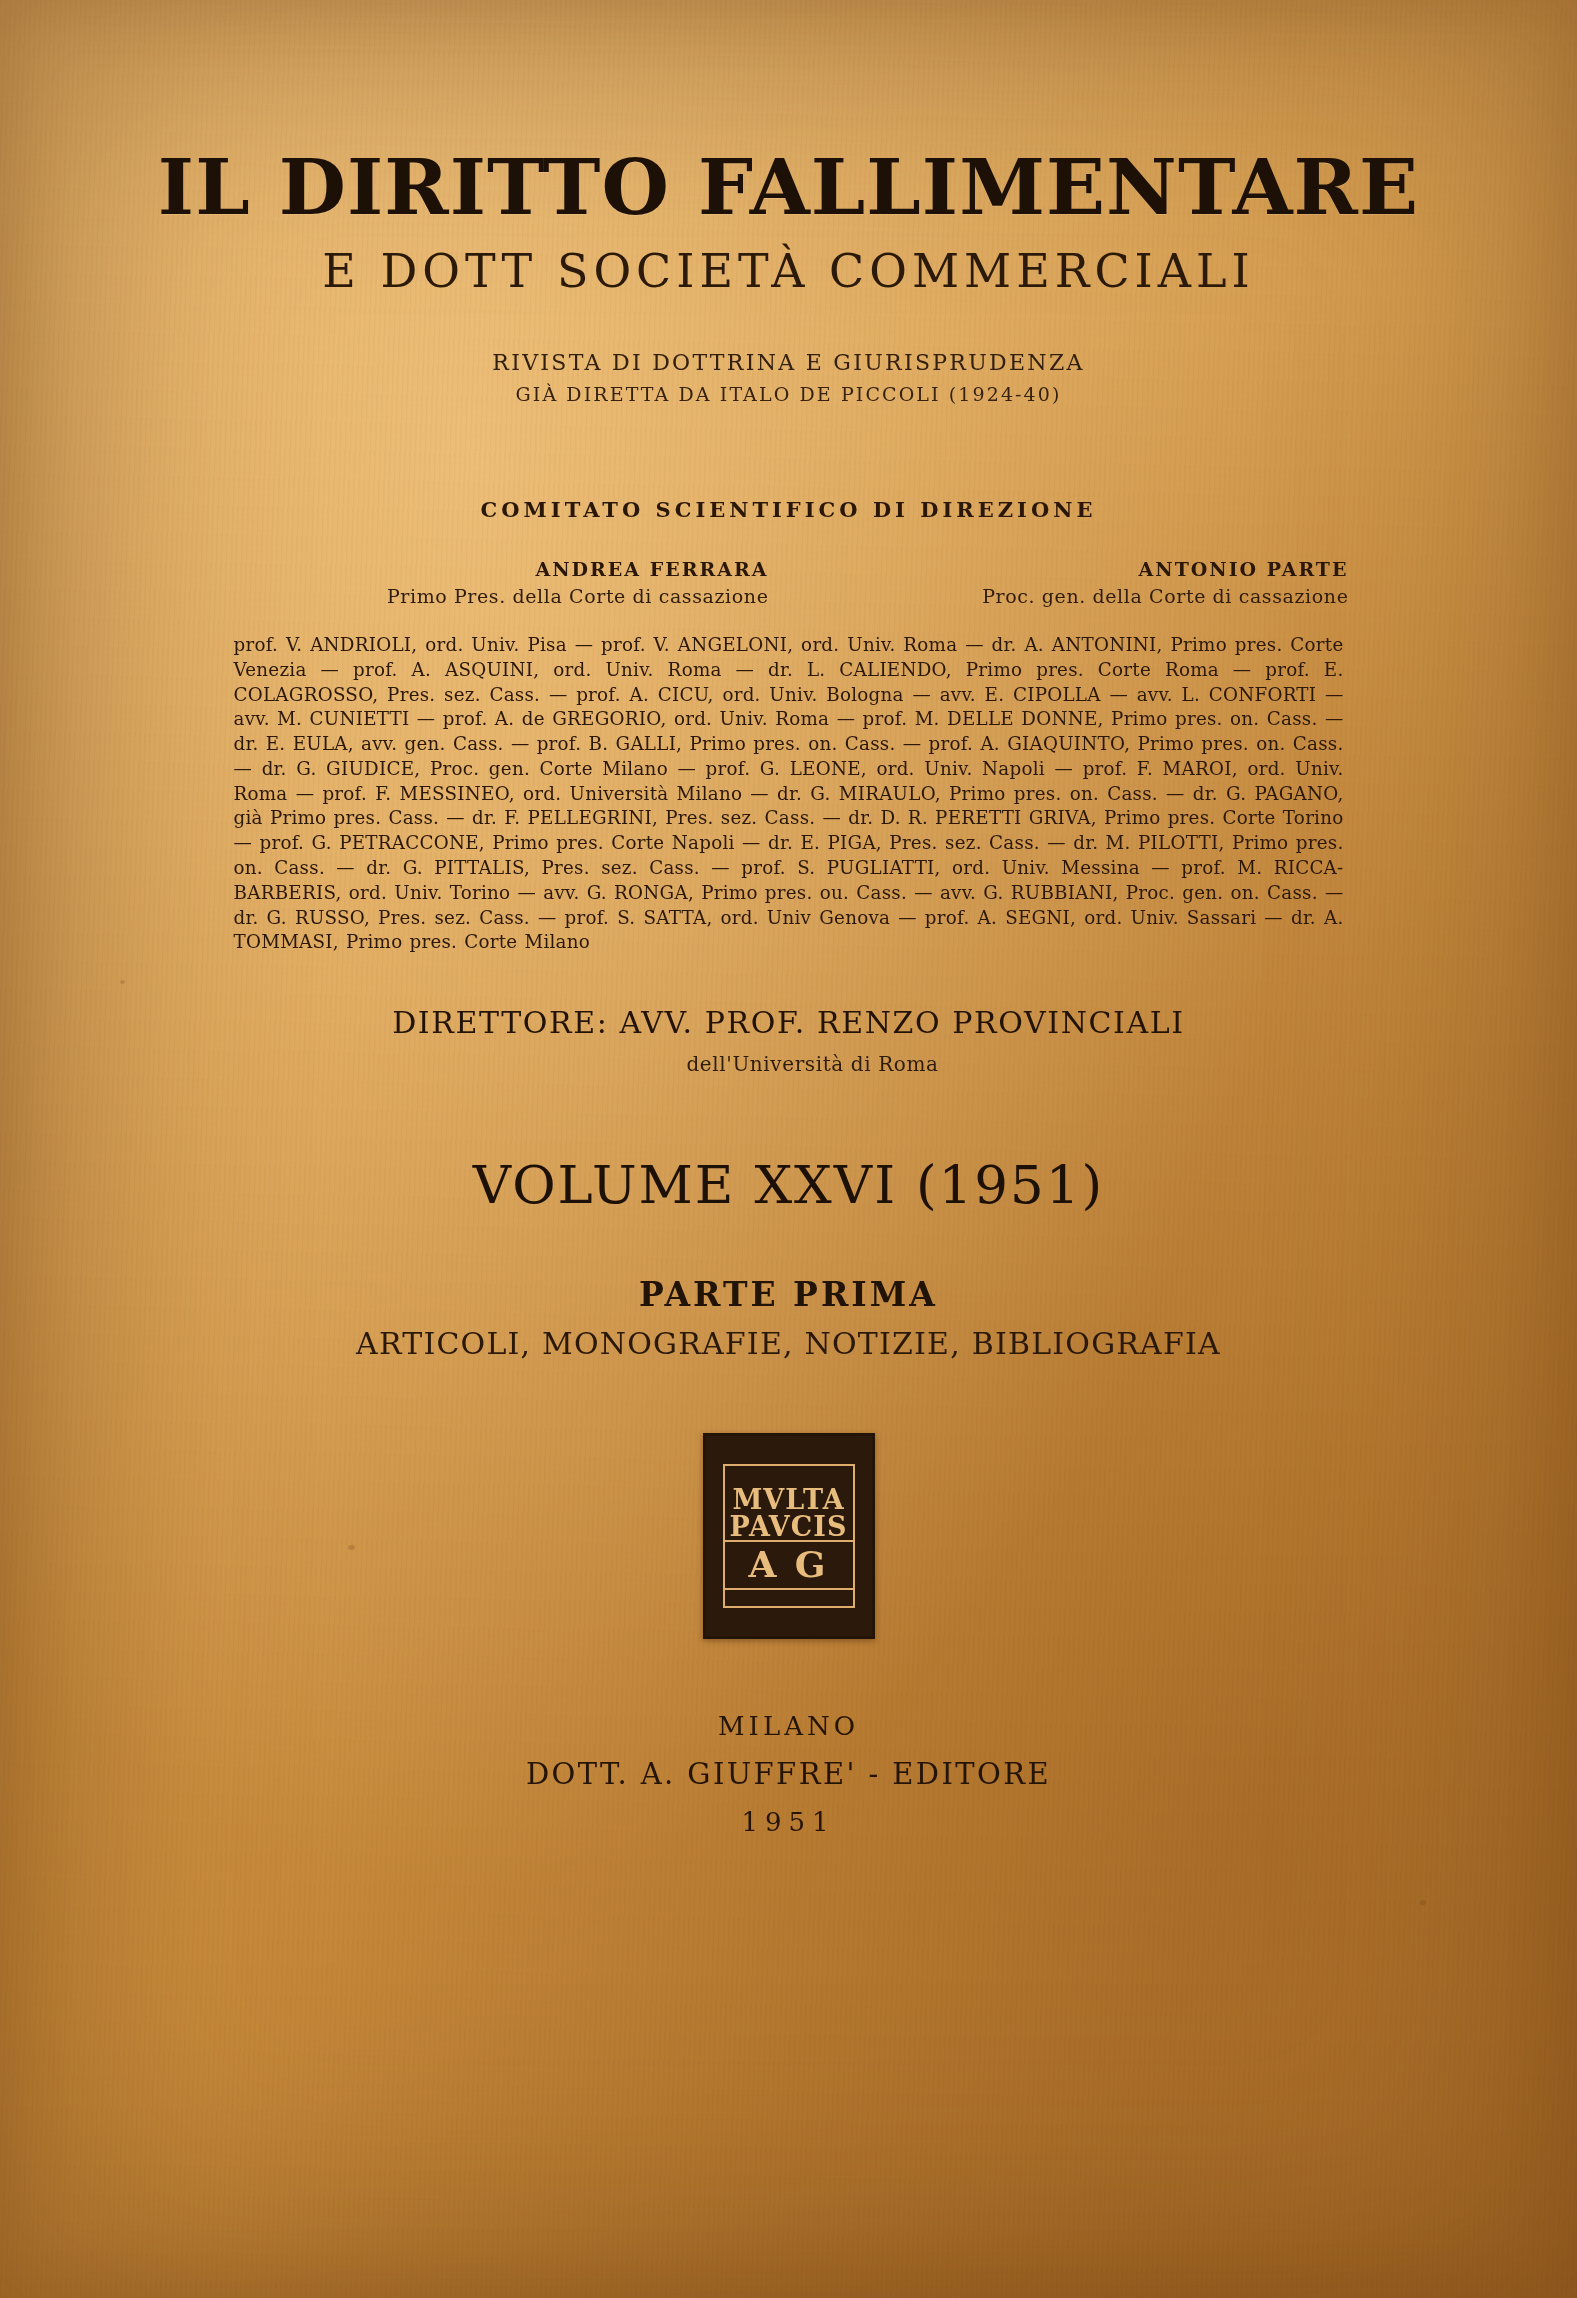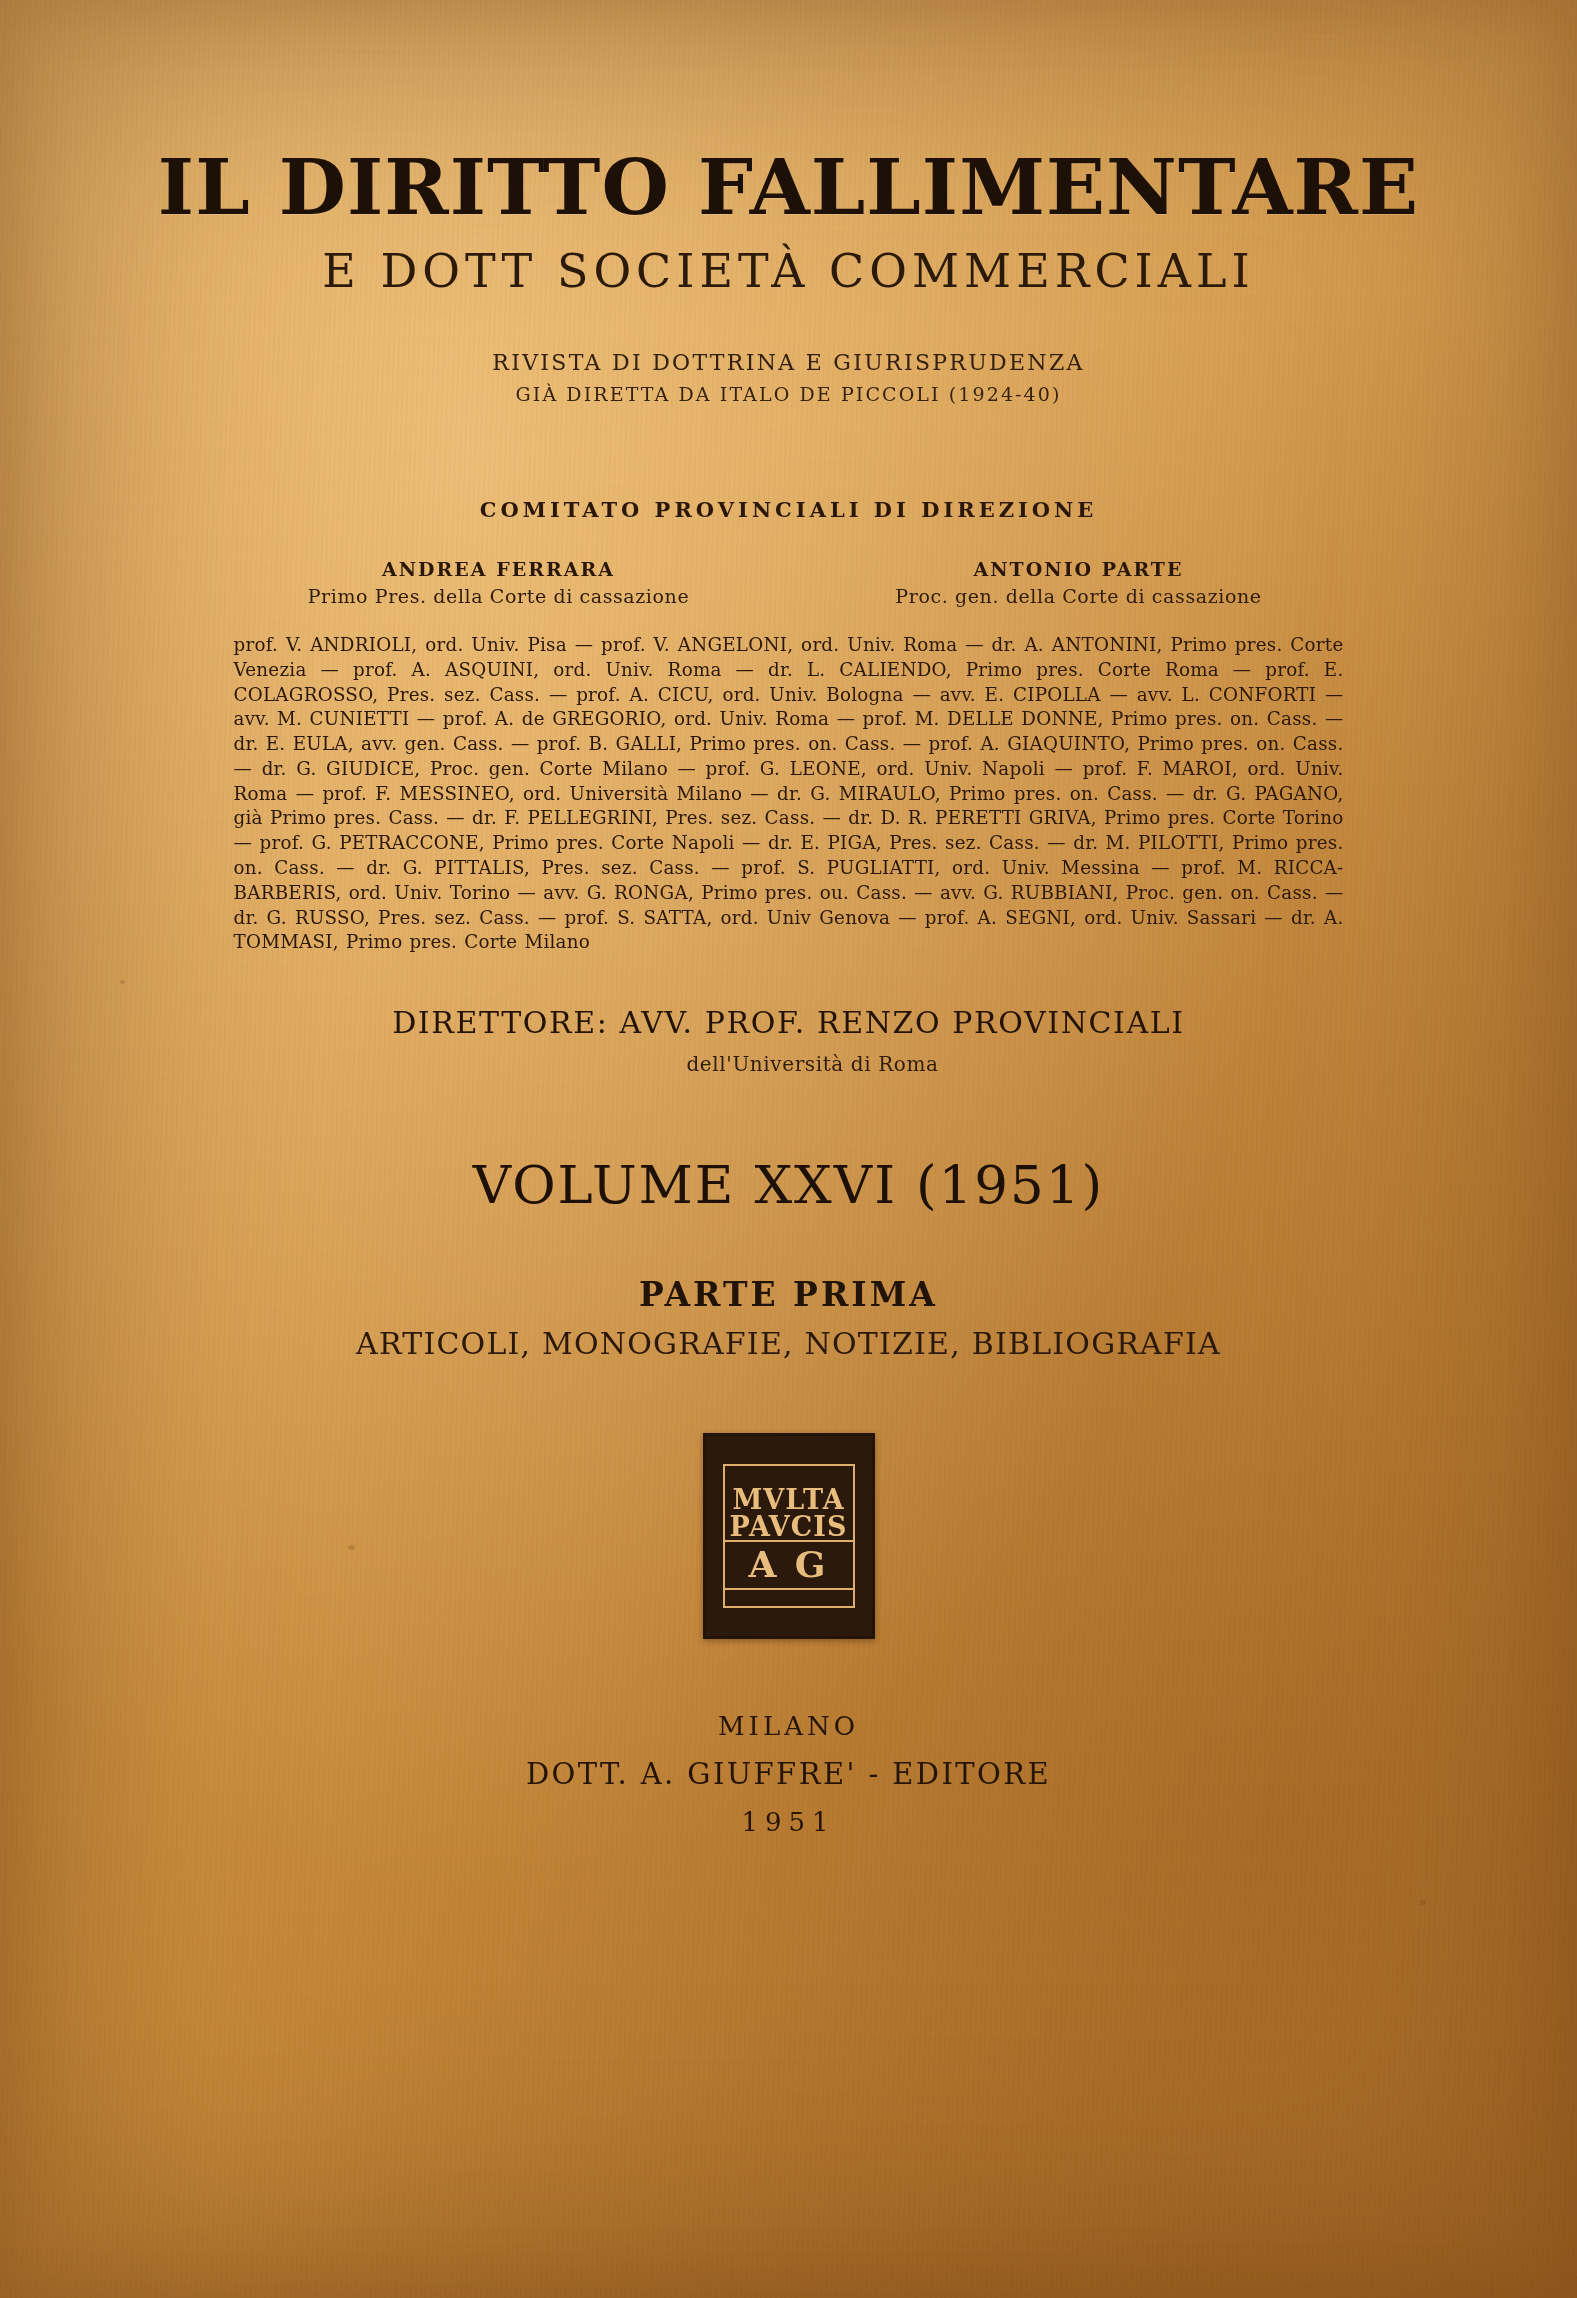--- a/index.html
+++ b/index.html
@@ -91,20 +91,21 @@
   }
 
   .two-names {
     margin: 36px auto 0 auto;
     width: 1120px;
     display: flex;
     justify-content: space-between;
   }
   .name-block {
     width: 540px;
+    text-align: right;
   }
   .name-block .nm {
     font-family: "DejaVu Serif", serif;
     font-weight: bold;
     font-size: 19px;
     letter-spacing: 2px;
     color: #2a1708;
   }
   .name-block .role {
     margin-top: 5px;
@@ -244,21 +245,21 @@
 
 <div class="page">
   <div class="content">
 
     <h1 class="title-main">IL DIRITTO FALLIMENTARE</h1>
     <h2 class="title-sub">E DOTT SOCIETÀ COMMERCIALI</h2>
 
     <div class="rivista">RIVISTA DI DOTTRINA E GIURISPRUDENZA</div>
     <div class="gia-diretta">GIÀ DIRETTA DA ITALO DE PICCOLI (1924-40)</div>
 
-    <div class="comitato">COMITATO PROVINCIALI DI DIREZIONE</div>
+    <div class="comitato">COMITATO SCIENTIFICO DI DIREZIONE</div>
 
     <div class="two-names">
       <div class="name-block">
         <div class="nm">ANDREA FERRARA</div>
         <div class="role">Primo Pres. della Corte di cassazione</div>
       </div>
       <div class="name-block">
         <div class="nm">ANTONIO PARTE</div>
         <div class="role">Proc. gen. della Corte di cassazione</div>
       </div>

